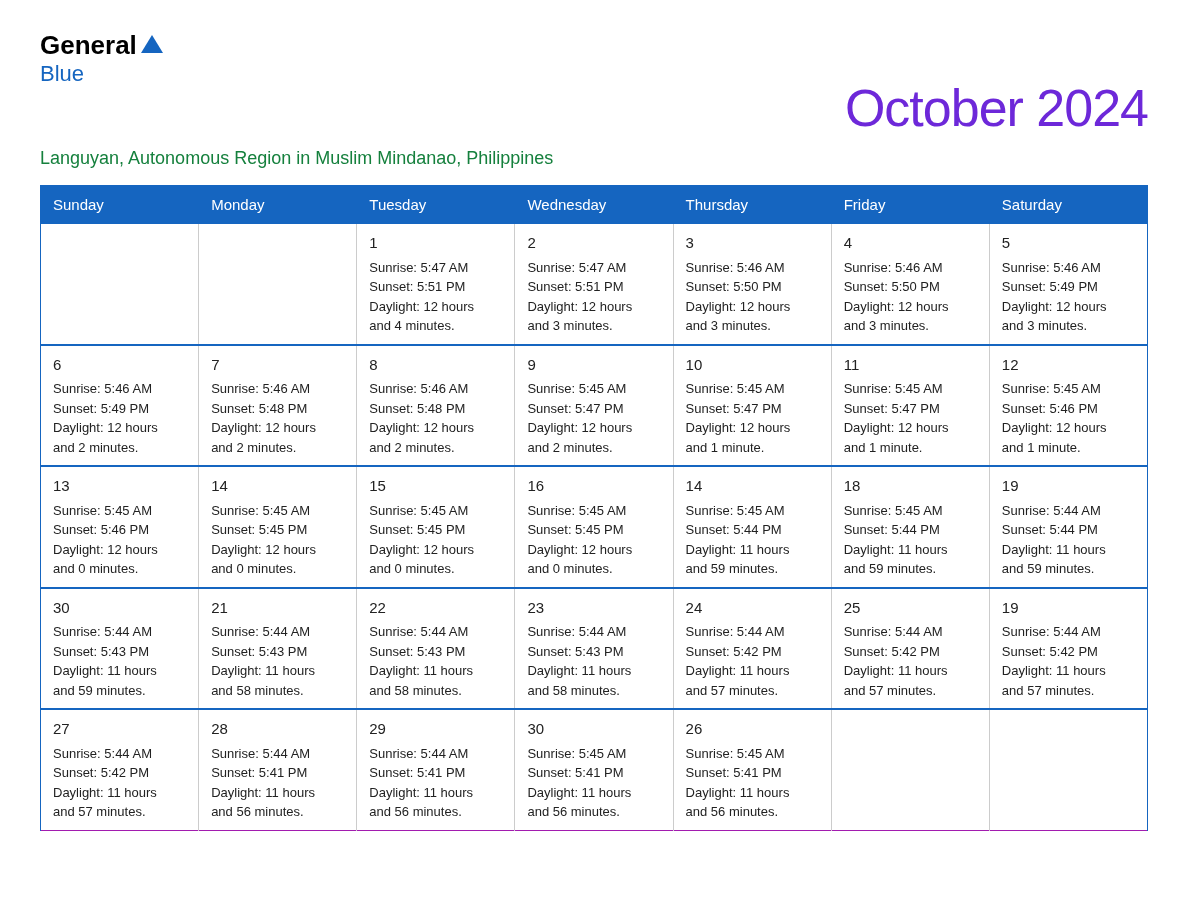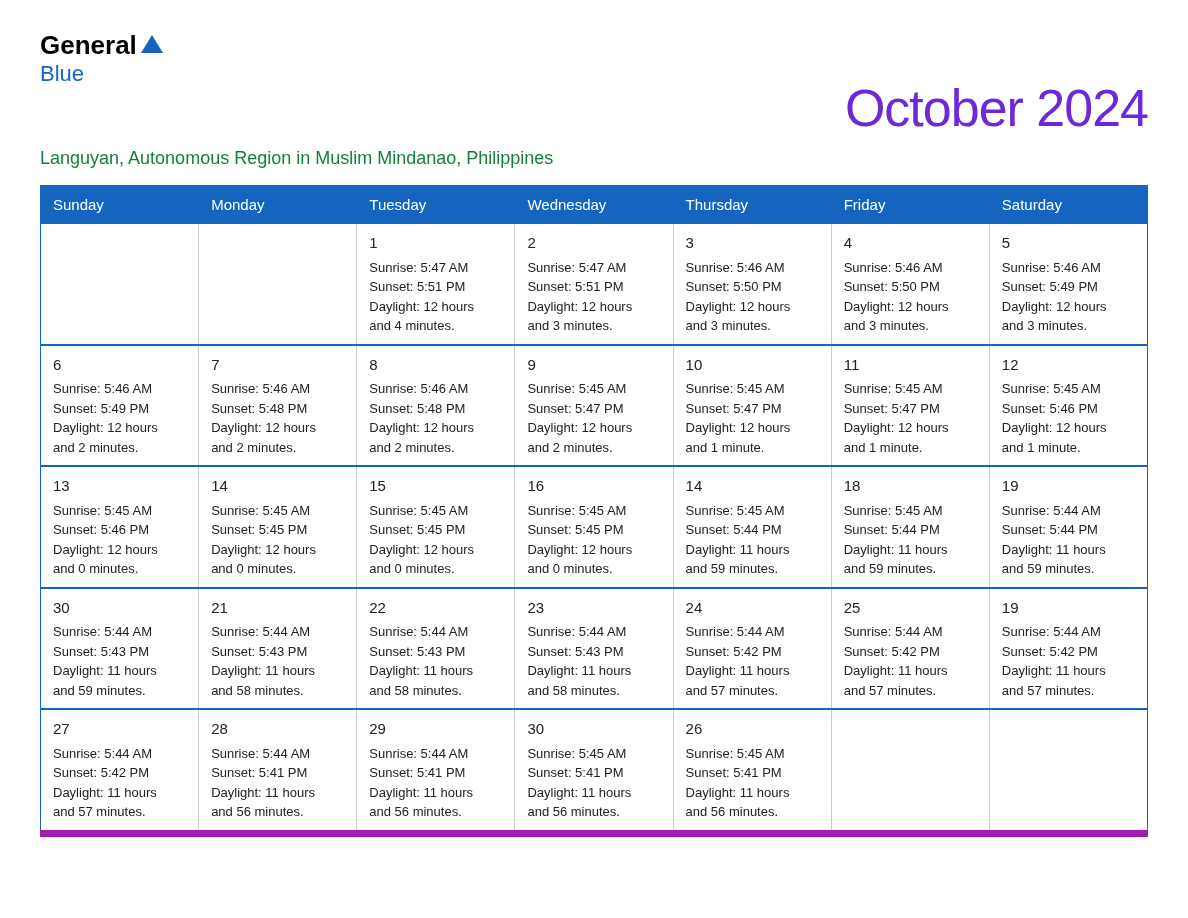--- a/index.html
+++ b/index.html
@@ -88,21 +88,21 @@
       font-weight: normal;
       display: block;
       margin-bottom: 3px;
     }
     .day-info {
       font-size: 13px;
       color: #222;
       line-height: 1.5;
     }
     tbody tr:last-child {
-      border-bottom: 7px solid #a21caf;
+      border-bottom: 1px solid #a21caf;
     }
   </style>
 </head>
 <body>
 
 <div class="header-row">
   <div class="logo-wrapper">
     <div class="logo-line">
       <span class="logo-text-general">General</span>
       <span style="margin-left:4px;">

